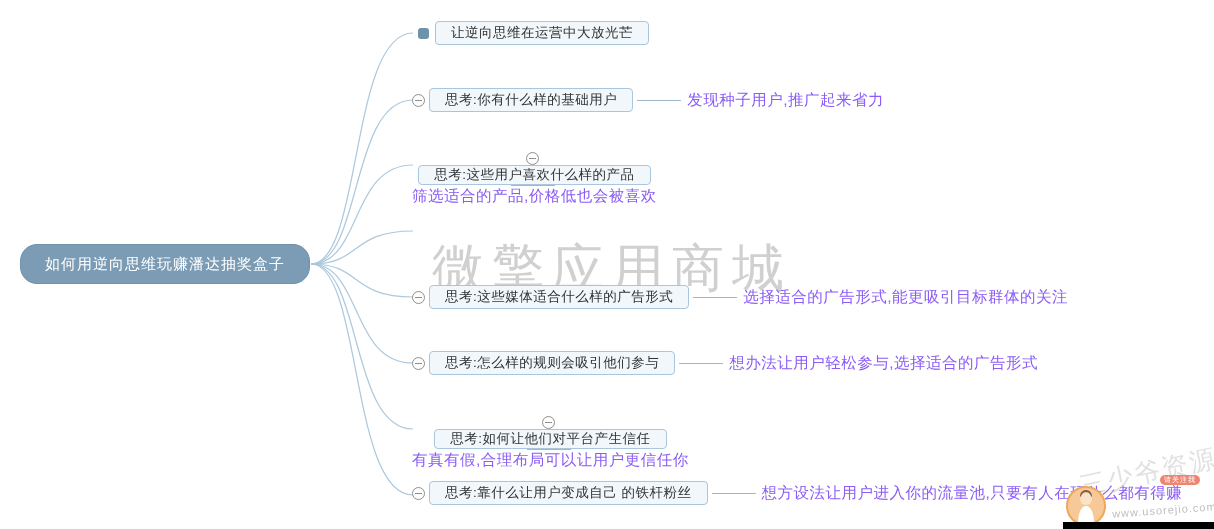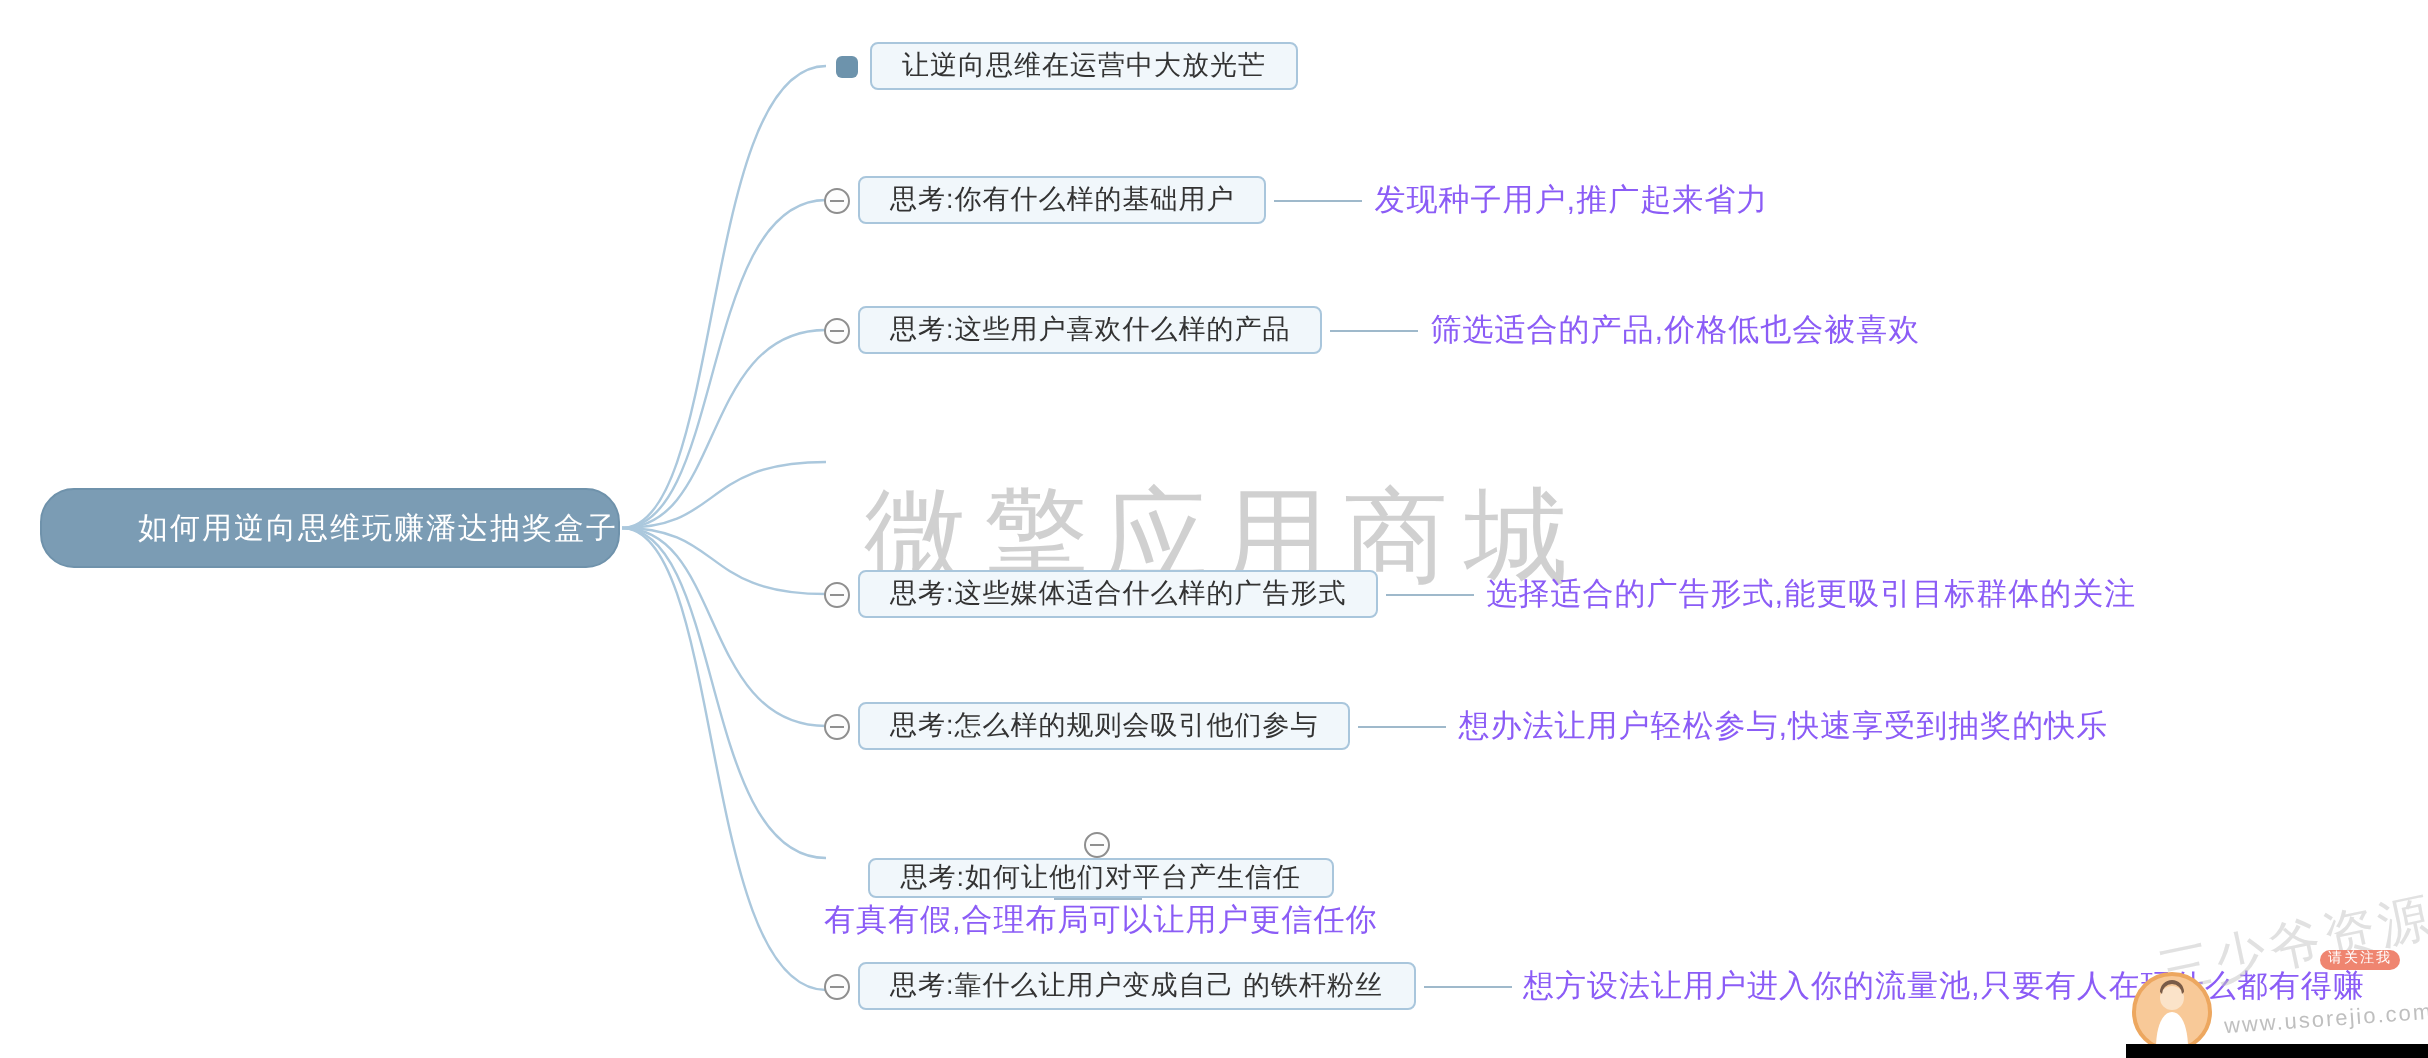--- a/index.html
+++ b/index.html
@@ -8,21 +8,21 @@
     font-family:"Liberation Sans","DejaVu Sans",sans-serif;
     position:relative;
   }
   .canvas{position:absolute;left:0;top:0;width:1214px;height:529px;}
   svg.links{position:absolute;left:0;top:0;pointer-events:none;}
   svg.links path{fill:none;stroke:#abc8dd;stroke-width:1.2px;}
 
   .root-node{
     position:absolute;left:20px;top:244px;width:290px;height:40px;
     background:#7b9cb4;border:1px solid #6f92ab;border-radius:17px;
-    color:#ffffff;font-size:15px;display:flex;align-items:center;justify-content:flex-end;
+    color:#ffffff;font-size:15px;display:flex;align-items:center;justify-content:center;
     letter-spacing:1px;box-sizing:border-box;
   }
 
   .branch{position:absolute;left:412px;height:26px;display:flex;align-items:center;white-space:nowrap;}
   .minus-icon{
     width:13px;height:13px;border:1px solid #8f8f8f;border-radius:50%;
     box-sizing:border-box;position:relative;background:#fdfdfd;flex:0 0 auto;margin-right:4px;
   }
   .minus-icon::after{
     content:"";position:absolute;left:2px;right:2px;top:5px;height:1px;background:#8f8f8f;
@@ -88,21 +88,21 @@
 
   <div class="branch" style="top:87px;">
     <span class="minus-icon"></span>
     <div class="node-box">
       <span>思考:你有什么样的基础用户</span>
     </div>
     <span class="note-line"></span>
     <span class="note-text">发现种子用户,推广起来省力</span>
   </div>
 
-  <div class="branch" style="top:152px;">
+  <div class="branch" style="top:152px;flex-direction:column;">
     <span class="minus-icon"></span>
     <div class="node-box">
       <span>思考:这些用户喜欢什么样的产品</span>
     </div>
     <span class="note-line"></span>
     <span class="note-text">筛选适合的产品,价格低也会被喜欢</span>
   </div>
 
 
   <div class="branch" style="top:284px;">
@@ -113,21 +113,21 @@
     <span class="note-line"></span>
     <span class="note-text">选择适合的广告形式,能更吸引目标群体的关注</span>
   </div>
 
   <div class="branch" style="top:350px;">
     <span class="minus-icon"></span>
     <div class="node-box">
       <span>思考:怎么样的规则会吸引他们参与</span>
     </div>
     <span class="note-line"></span>
-    <span class="note-text">想办法让用户轻松参与,快速享受到抽奖的快乐</span>
+    <span class="note-text">想办法让用户轻松参与,选择适合的广告形式</span>
   </div>
 
   <div class="branch" style="top:416px;flex-direction:column;">
     <span class="minus-icon"></span>
     <div class="node-box">
       <span>思考:如何让他们对平台产生信任</span>
     </div>
     <span class="note-line"></span>
     <span class="note-text">有真有假,合理布局可以让用户更信任你</span>
   </div>

